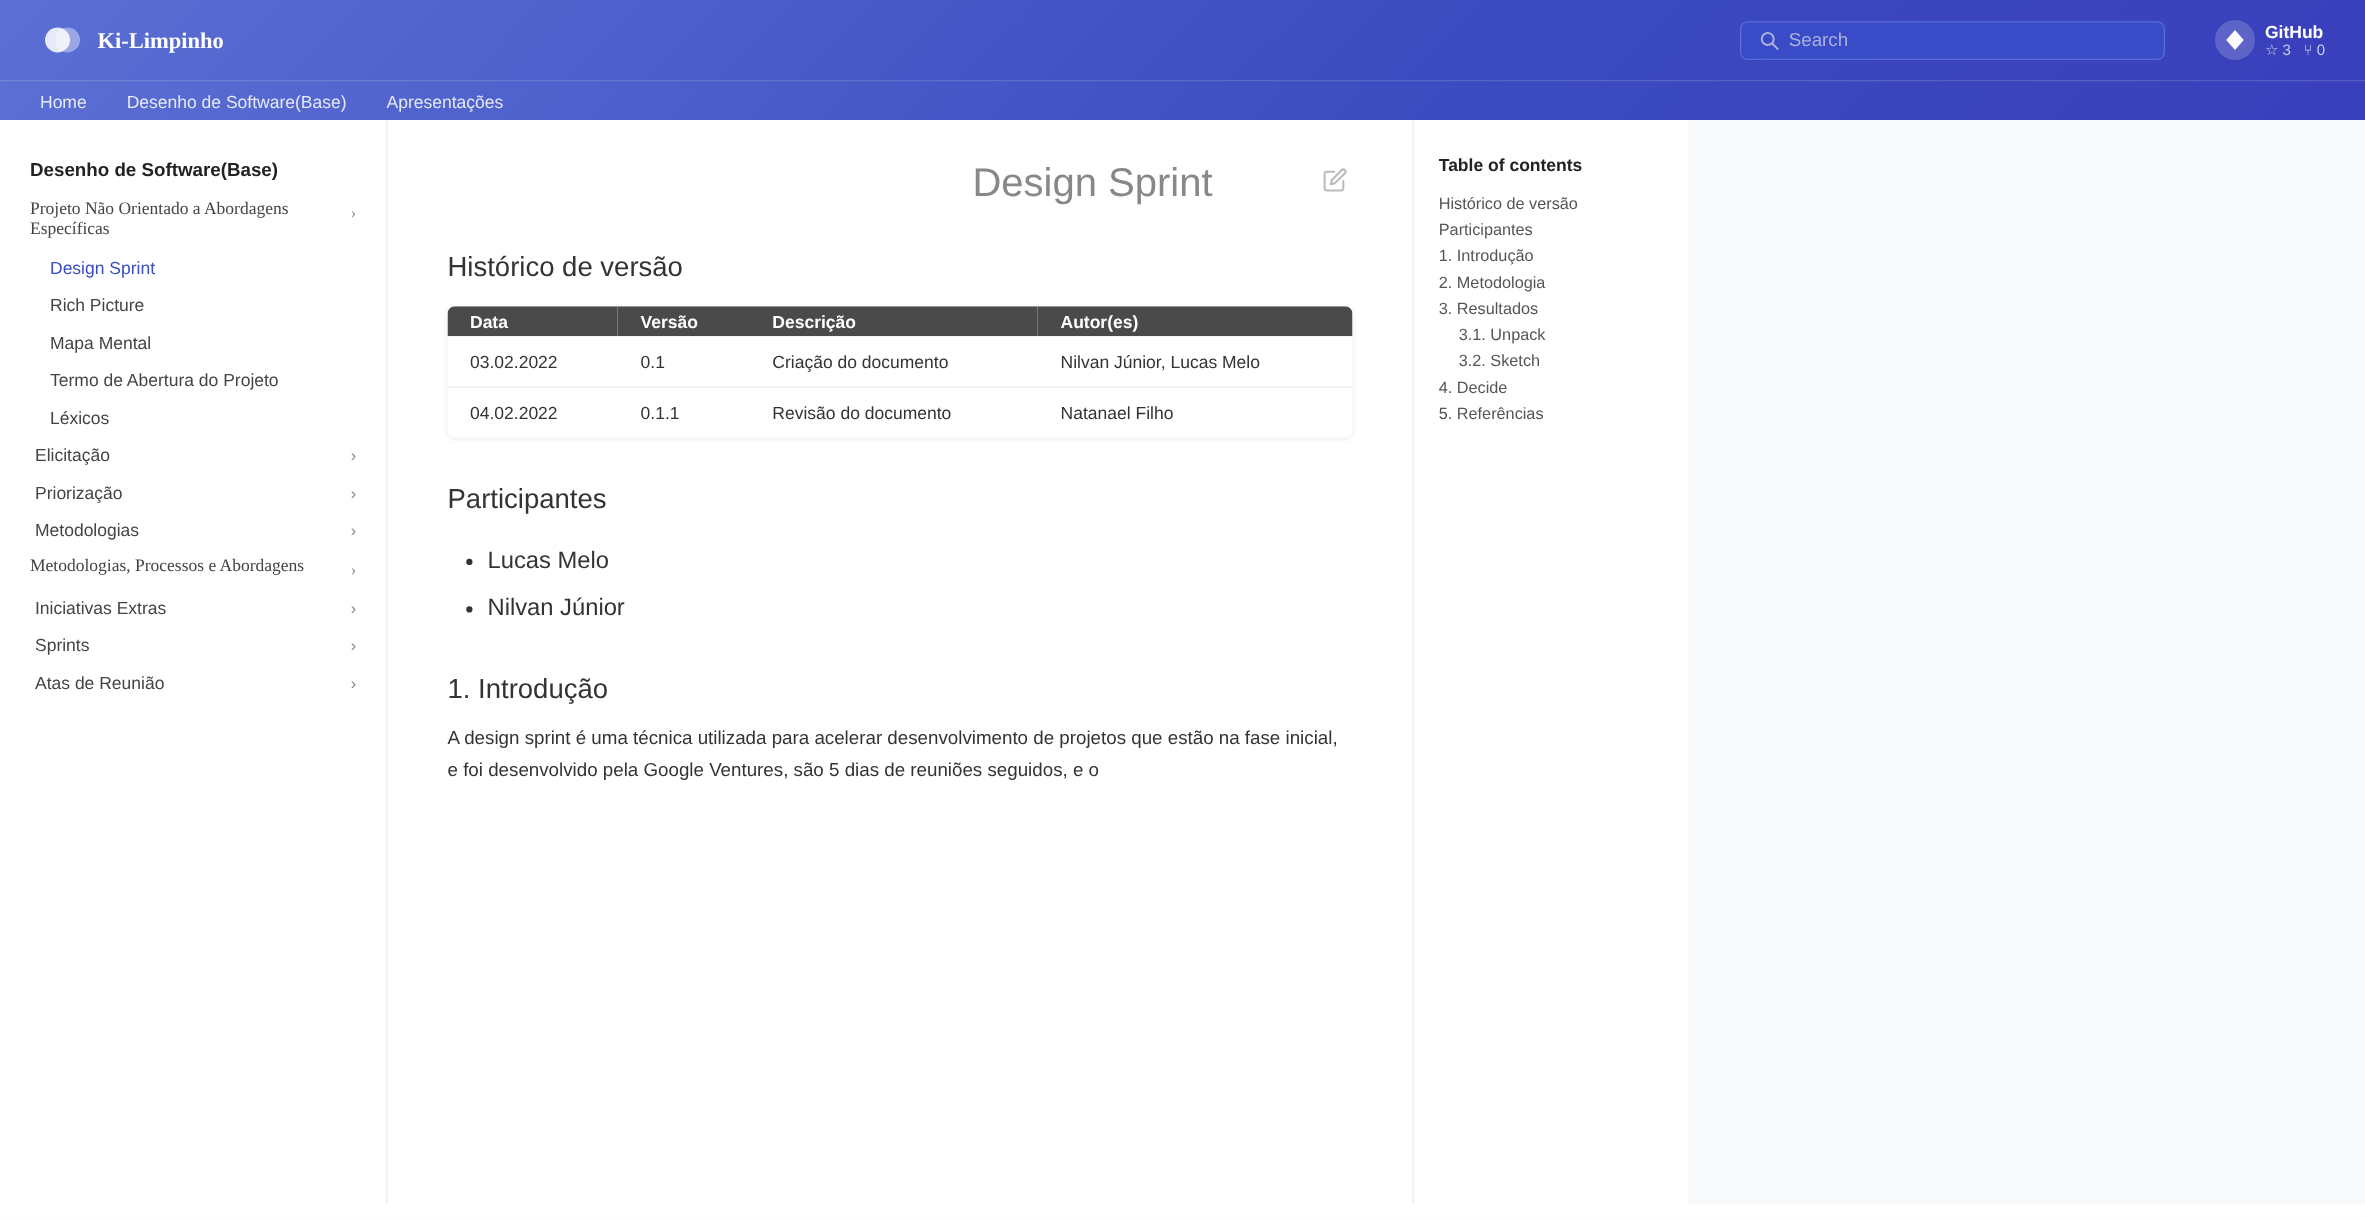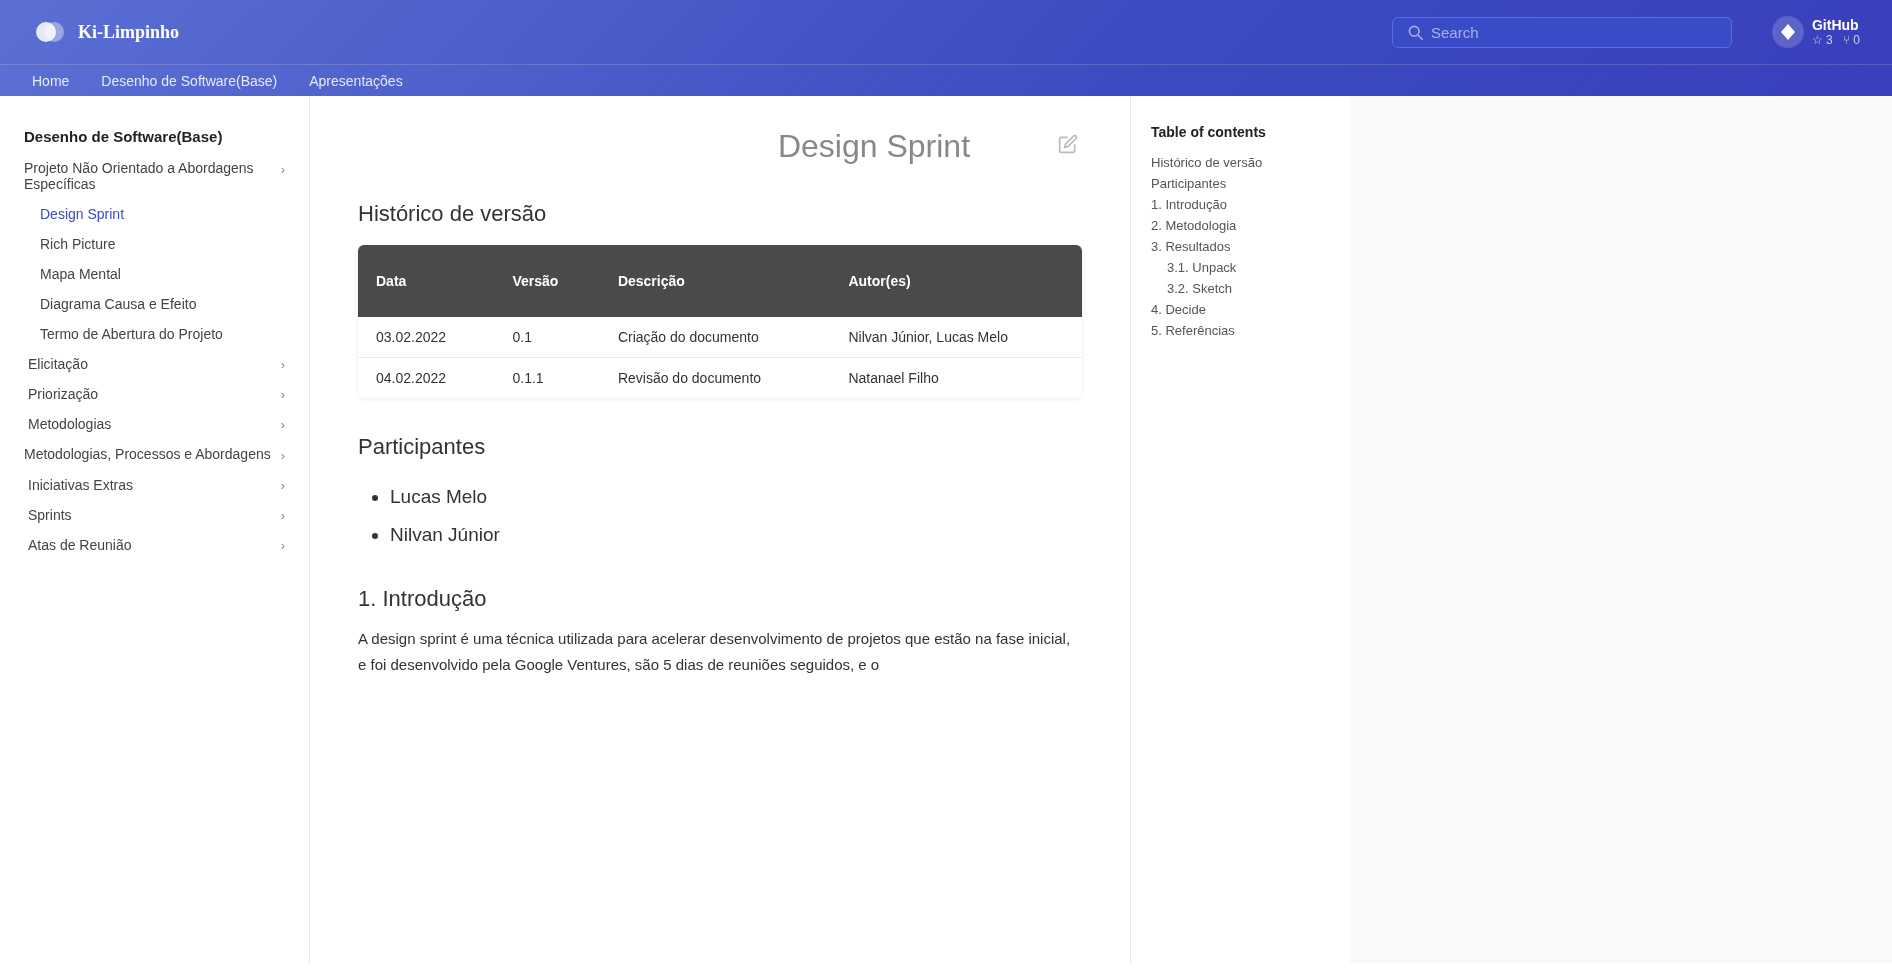--- a/index.html
+++ b/index.html
@@ -131,20 +131,21 @@
       font-size: 13px;
       color: #888;
     }
     .sidebar-parent {
       display: flex;
       align-items: flex-start;
       padding: 7px 24px 7px 24px;
       font-size: 14px;
       color: #444;
       cursor: pointer;
+      font-family: Liberation Serif, serif;
     }
     .sidebar-parent .label { flex: 1; }
     .sidebar-parent .chevron { color: #888; font-size: 13px; margin-top: 2px; }
 
     
     .main-content {
       flex: 1;
       padding: 32px 48px 48px 48px;
       background: #fff;
       max-width: 820px;
@@ -190,21 +191,21 @@
       border-radius: 6px;
       overflow: hidden;
       margin-bottom: 36px;
       box-shadow: 0 1px 4px rgba(0,0,0,0.08);
     }
     .version-table thead tr {
       background: #4a4a4a;
       color: #fff;
     }
     .version-table th {
-      padding: 28px 18px;
+      padding: 4px 18px;
       text-align: left;
       font-weight: 600;
       font-size: 14px;
     }
     .version-table tbody tr {
       background: #fff;
       border-bottom: 1px solid #e8eaf0;
     }
     .version-table tbody tr:last-child { border-bottom: none; }
     .version-table td {
@@ -311,28 +312,28 @@
     </div>
 
     <div class="sidebar-item indent">
       <span>Rich Picture</span>
     </div>
 
     <div class="sidebar-item indent">
       <span>Mapa Mental</span>
     </div>
 
-    <div class="sidebar-item indent">
-      <span>Diagrama Causa e Efeito</span>
-    </div>
 
     <div class="sidebar-item indent">
       <span>Termo de Abertura do Projeto</span>
     </div>
 
+    <div class="sidebar-item indent">
+      <span>Léxicos</span>
+    </div>
 
     <div class="sidebar-item">
       <span>Elicitação</span>
       <span class="chevron">›</span>
     </div>
 
     <div class="sidebar-item">
       <span>Priorização</span>
       <span class="chevron">›</span>
     </div>

